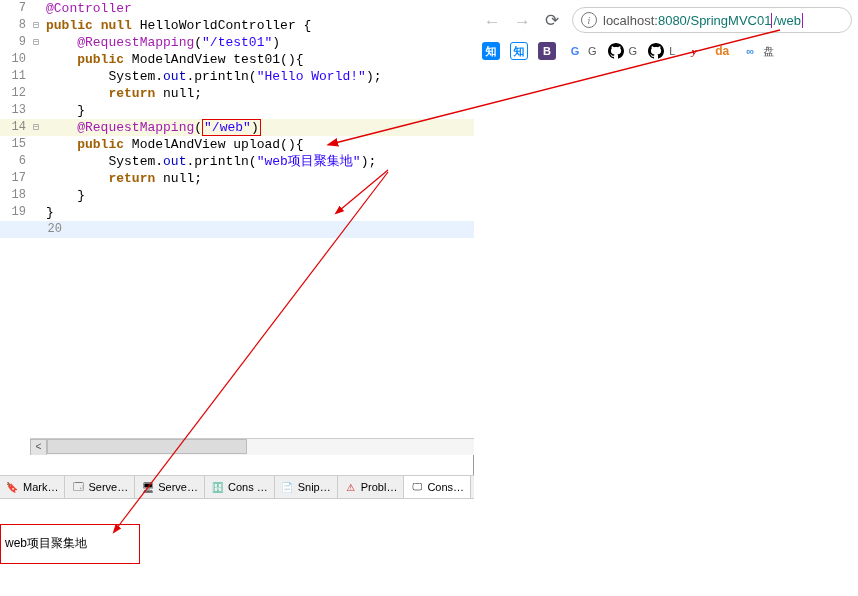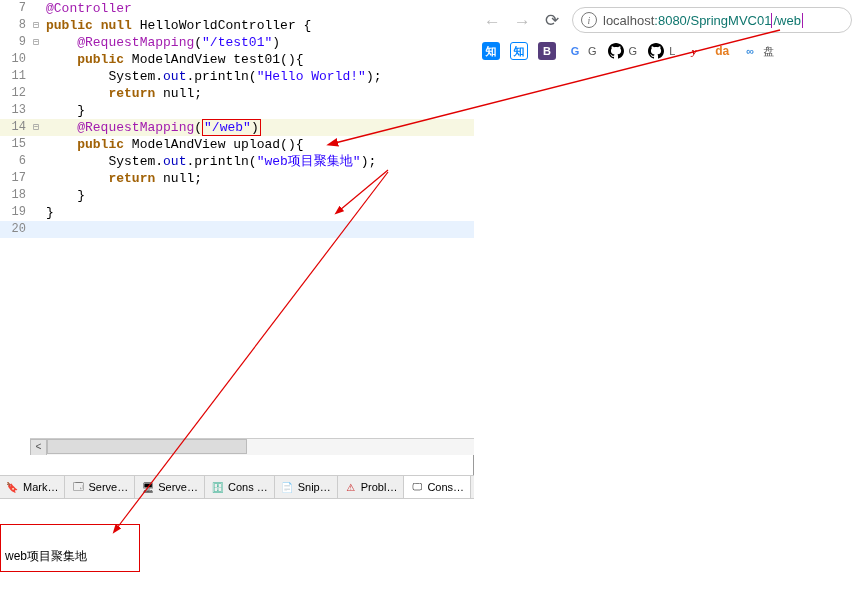--- a/index.html
+++ b/index.html
@@ -8,33 +8,33 @@
     .right-panel { position: absolute; left: 476px; top: 0; width: 382px; height: 596px; background: #fff; }
     .code-editor { position: absolute; left: 0; top: 0; width: 474px; height: 455px; background: #fff; overflow: hidden; }
     .code-line { display: flex; height: 17px; line-height: 17px; white-space: pre; }
     .gutter { width: 30px; text-align: right; padding-right: 4px; color: #888; font-size: 12px; flex-shrink: 0; }
     .fold { width: 12px; text-align: center; color: #999; font-size: 10px; flex-shrink: 0; }
     .code-content { flex: 1; padding-left: 4px; }
     .kw { color: #a16207; font-weight: bold; }
     .anno { color: #a21caf; }
     .str { color: #2a00ff; }
     .field { color: #0000c0; }
-    .highlight-line { background: #e8f2fe; }
+    .highlight-line { background: #e8f2fe; padding-left: 36px; }
     .highlight-line14 { background: #f7f7e2; }
     .red-box { border: 1px solid #e00000; padding: 0 1px; }
     .hscroll { position: absolute; bottom: 0; left: 30px; right: 0; height: 17px; background: #f0f0f0; border-top: 1px solid #ccc; display: flex; align-items: center; }
     .hscroll-arrow { width: 17px; height: 17px; background: #e3e3e3; border: 1px solid #bbb; text-align: center; font-size: 10px; color: #555; cursor: pointer; line-height: 15px; }
     .hscroll-track { flex: 1; height: 17px; background: #f5f5f5; position: relative; }
     .hscroll-thumb { position: absolute; left: 0; top: 0; height: 15px; width: 200px; background: #dcdcdc; border: 1px solid #bbb; }
     .tabs-bar { position: absolute; top: 475px; left: 0; width: 474px; height: 24px; background: #efefef; border-top: 1px solid #ccc; border-bottom: 1px solid #ccc; display: flex; align-items: center; font-family: Tahoma, sans-serif; font-size: 11px; }
     .tab-item { padding: 0 6px; display: flex; align-items: center; gap: 3px; height: 22px; border-right: 1px solid #ccc; cursor: pointer; }
     .tab-item.active { background: #fff; }
     .tab-icon { width: 14px; height: 14px; display: inline-flex; align-items: center; justify-content: center; font-size: 10px; }
     .console-area { position: absolute; top: 499px; left: 0; width: 474px; height: 97px; background: #fff; }
-    .console-output { position: absolute; top: 25px; left: 0; width: 140px; height: 40px; border: 1px solid #e00000; padding: 23px 4px; font-family: "SimSun", sans-serif; font-size: 12px; color: #000; }
+    .console-output { position: absolute; top: 25px; left: 0; width: 140px; height: 40px; border: 1px solid #e00000; padding: 10px 4px; font-family: "SimSun", sans-serif; font-size: 12px; color: #000; }
     .browser-toolbar { position: absolute; left: 0; top: 4px; width: 100%; height: 32px; display: flex; align-items: center; padding: 0 6px; gap: 10px; }
     .nav-btn { width: 20px; height: 20px; display: flex; align-items: center; justify-content: center; color: #5f6368; font-size: 17px; cursor: pointer; }
     .nav-btn.disabled { color: #bdbdbd; }
     .addr-bar { flex: 1; height: 26px; border: 1px solid #ccc; border-radius: 14px; display: flex; align-items: center; padding: 0 8px; gap: 6px; font-family: Arial, sans-serif; font-size: 13px; color: #555; }
     .addr-info { width: 16px; height: 16px; border: 1.5px solid #777; border-radius: 50%; display: flex; align-items: center; justify-content: center; font-size: 10px; color: #777; font-family: Georgia, serif; font-style: italic; }
     .addr-text { flex: 1; white-space: nowrap; overflow: hidden; }
     .addr-text .muted { color: #0f766e; }
     .addr-text .path-box { border: 1px solid #a21caf; padding: 0 1px; }
     .bookmarks-bar { position: absolute; left: 0; top: 38px; width: 100%; height: 26px; display: flex; align-items: center; padding: 0 6px; gap: 10px; font-family: Arial, sans-serif; font-size: 12px; }
     .bm { width: 18px; height: 18px; display: flex; align-items: center; justify-content: center; border-radius: 3px; font-weight: bold; font-size: 11px; cursor: pointer; }

